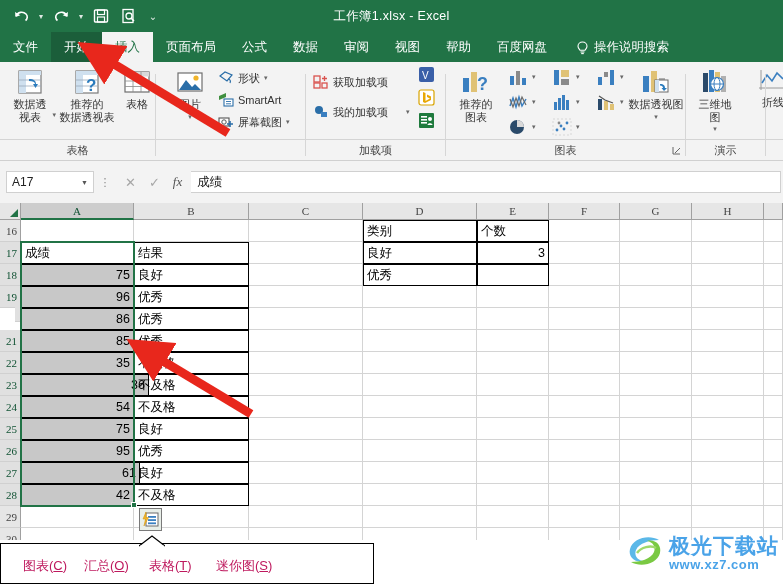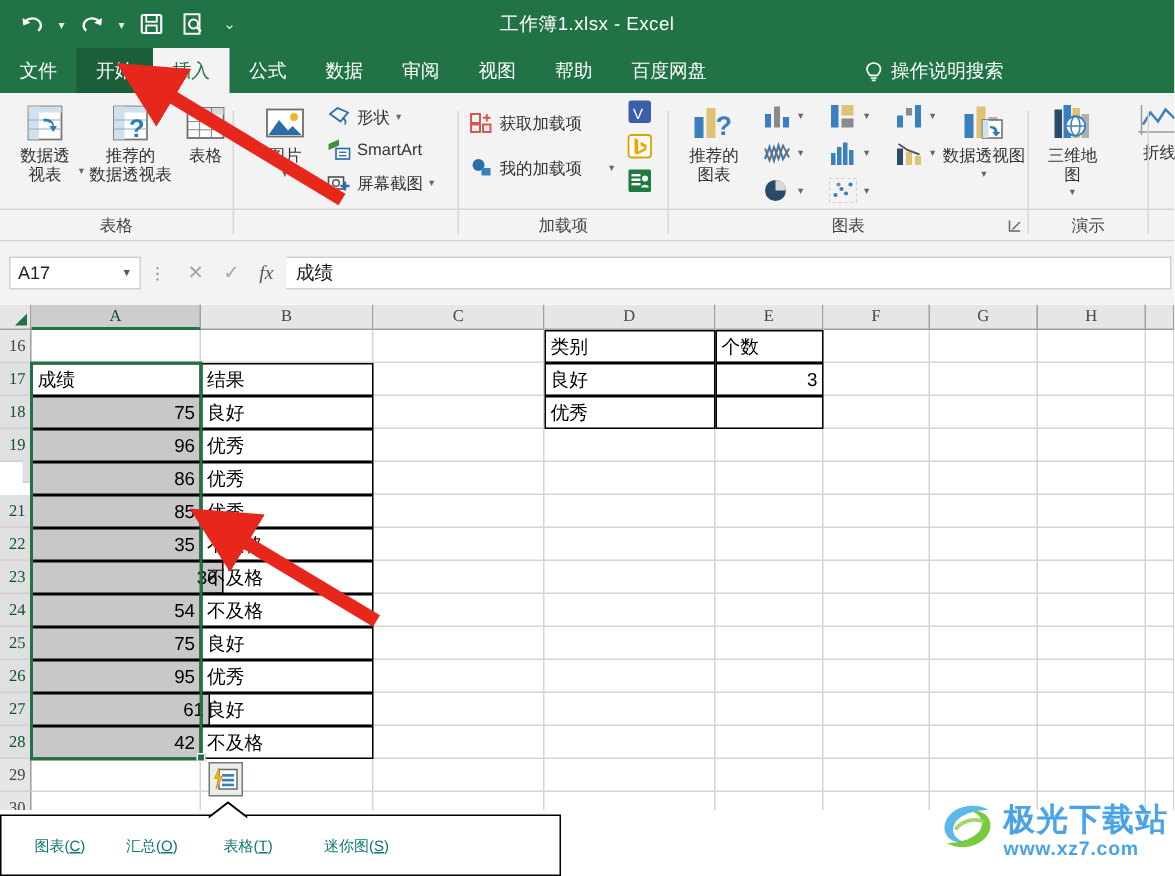--- a/index.html
+++ b/index.html
@@ -130,21 +130,21 @@
   .qa-btn {
     position:absolute; width:23px; height:23px; background:#e8eee8;
     border:1px solid #7a7a7a; display:flex; align-items:center; justify-content:center;
     cursor:pointer; z-index:8;
   }
   .qa-popup {
     position:absolute; background:#fff; border:1px solid #000; z-index:7;
     display:flex; align-items:flex-start; padding-top:9px;
   }
   .qa-tab {
-    font-size:10px; color:#0f766e; cursor:pointer; white-space:nowrap;
+    font-size:13px; color:#be185d; cursor:pointer; white-space:nowrap;
   }
   .qa-tab u { text-decoration:underline; }
   .qa-pointer { position:absolute; z-index:9; }
 
   
   .arrowsvg { position:absolute; left:0; top:0; width:783px; height:584px; pointer-events:none; z-index:30; }
 
   
   .watermark { position:absolute; z-index:20; display:flex; align-items:center; gap:2px; }
   .wm-text { display:flex; flex-direction:column; line-height:1; }
@@ -194,20 +194,23 @@
   <div class="tabstrip">
     <div class="tabs" id="tabs-container">
         <div class="tab">
           <span>文件</span>
         </div>
         <div class="tab active-dark">
           <span>开始</span>
         </div>
         <div class="tab active-light">
           <span>插入</span>
+        </div>
+        <div class="tab">
+          <span>页面布局</span>
         </div>
         <div class="tab">
           <span>公式</span>
         </div>
         <div class="tab">
           <span>数据</span>
         </div>
         <div class="tab">
           <span>审阅</span>
         </div>

